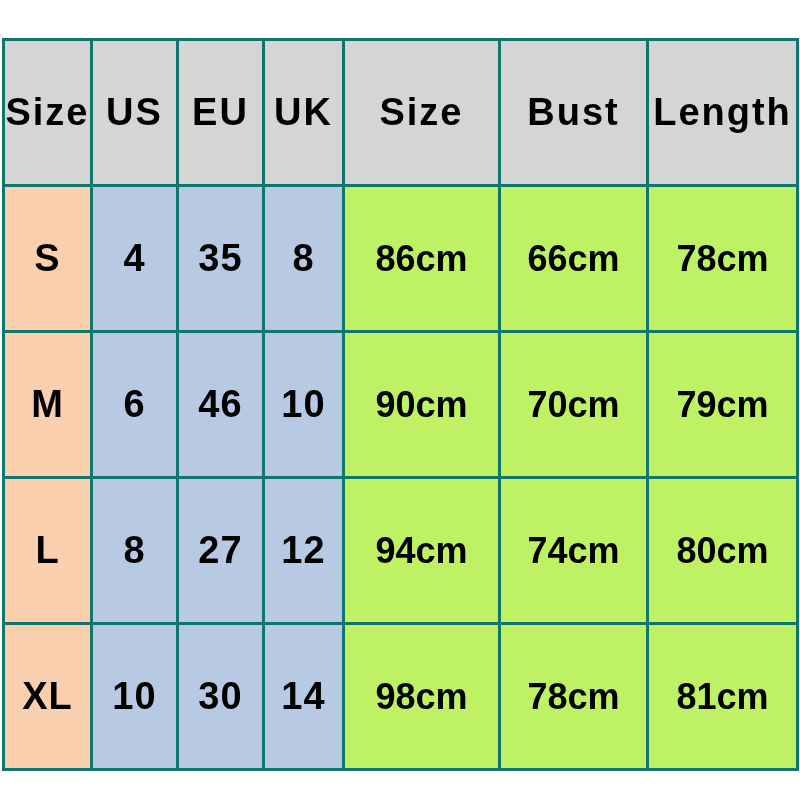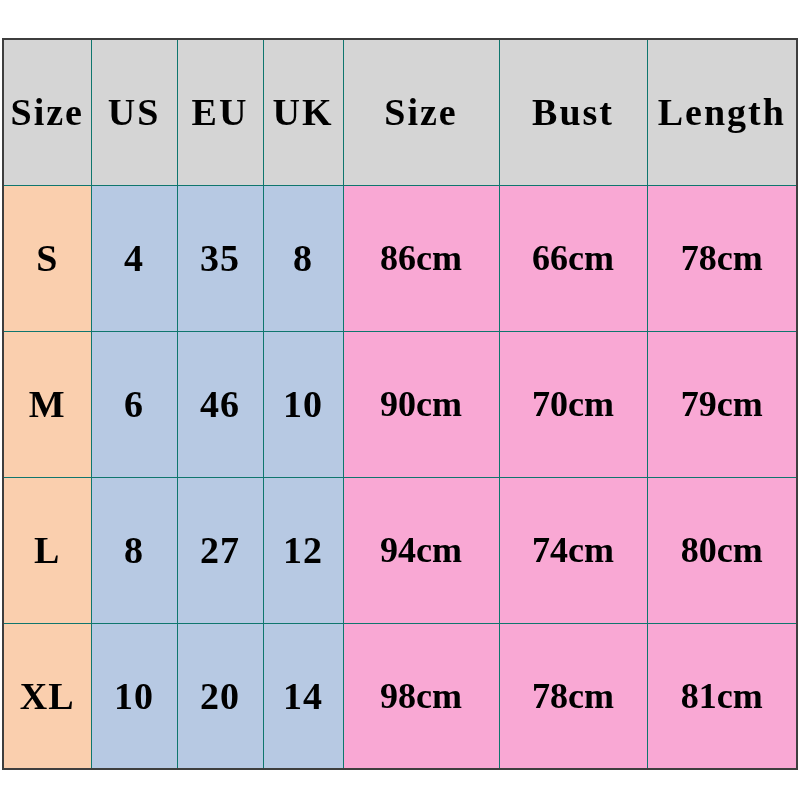--- a/index.html
+++ b/index.html
@@ -27,27 +27,27 @@
   table.size-table {
     width: 794px;
     height: 730px;
     border-collapse: collapse;
     table-layout: fixed;
     border: 2px solid #3e3e3e;
   }
 
   table.size-table td,
   table.size-table th {
-    border: 1px solid #0f766e;
+    border: 3px solid #0f766e;
     text-align: center;
     vertical-align: middle;
     padding: 0;
     color: #000000;
     font-weight: 700;
-    font-family: Liberation Serif, serif;
+    font-family: Liberation Sans, sans-serif;
   }
 
   
   col.c-size   { width: 88px;  }
   col.c-us     { width: 86px;  }
   col.c-eu     { width: 86px;  }
   col.c-uk     { width: 80px;  }
   col.c-bust   { width: 156px; }
   col.c-waist  { width: 148px; }
   col.c-length { width: 150px; }
@@ -68,21 +68,21 @@
     letter-spacing: 1px;
   }
 
   td.cell-num {
     background: #b7c9e3;
     font-size: 38px;
     letter-spacing: 1px;
   }
 
   td.cell-meas {
-    background: #f9a8d4;
+    background: #bef264;
     font-size: 36px;
     letter-spacing: 0px;
   }
 </style>
 </head>
 <body>
 
 <div class="chart-wrap">
   <table class="size-table">
     <colgroup>
@@ -129,21 +129,21 @@
         <td class="cell-num">8</td>
         <td class="cell-num">27</td>
         <td class="cell-num">12</td>
         <td class="cell-meas">94cm</td>
         <td class="cell-meas">74cm</td>
         <td class="cell-meas">80cm</td>
       </tr>
       <tr>
         <td class="cell-size">XL</td>
         <td class="cell-num">10</td>
-        <td class="cell-num">20</td>
+        <td class="cell-num">30</td>
         <td class="cell-num">14</td>
         <td class="cell-meas">98cm</td>
         <td class="cell-meas">78cm</td>
         <td class="cell-meas">81cm</td>
       </tr>
     </tbody>
   </table>
 </div>
 
 </body></html>

